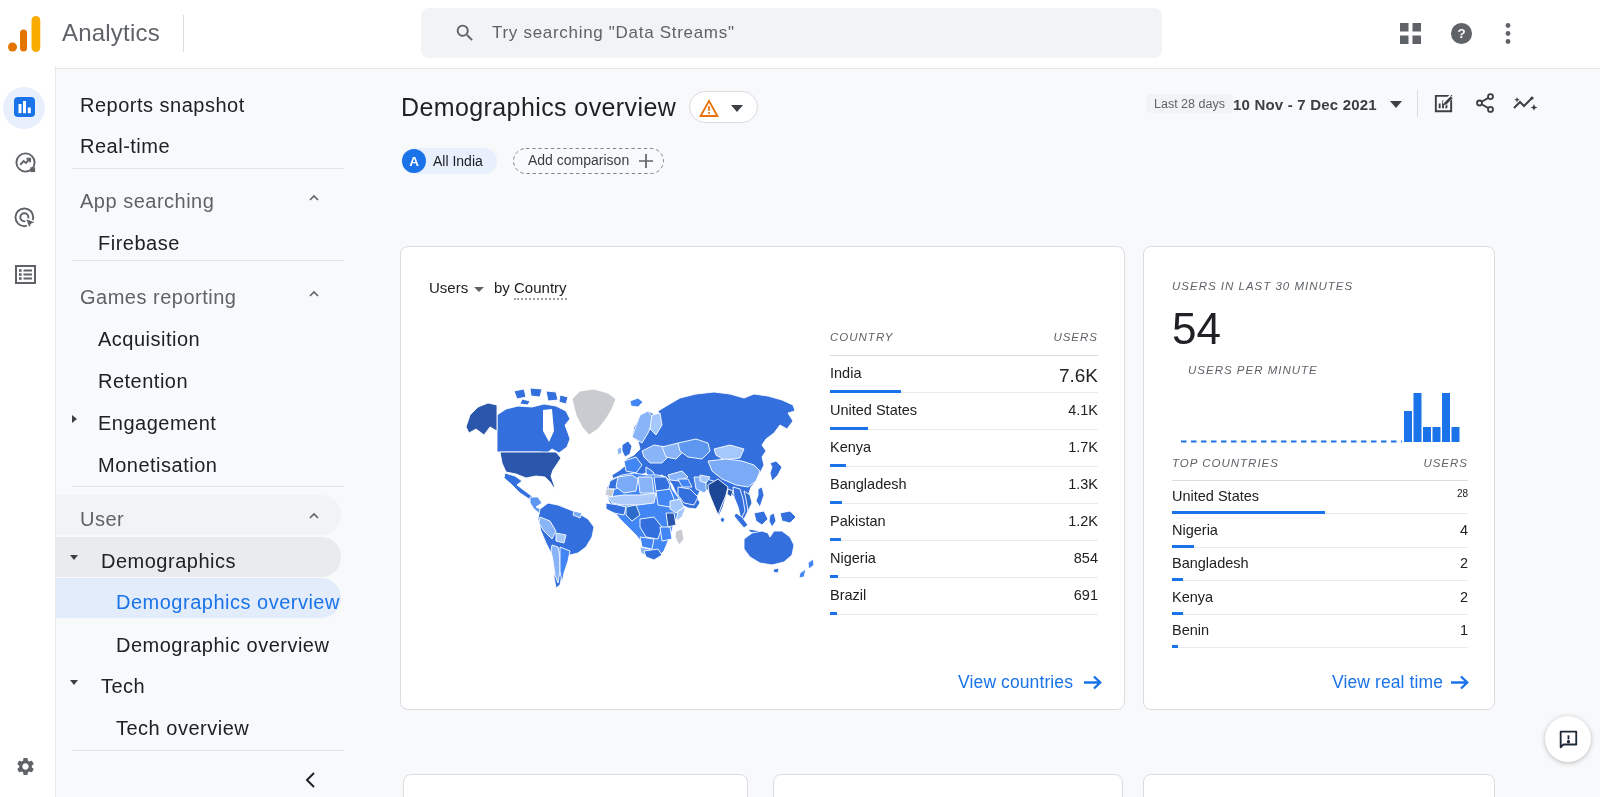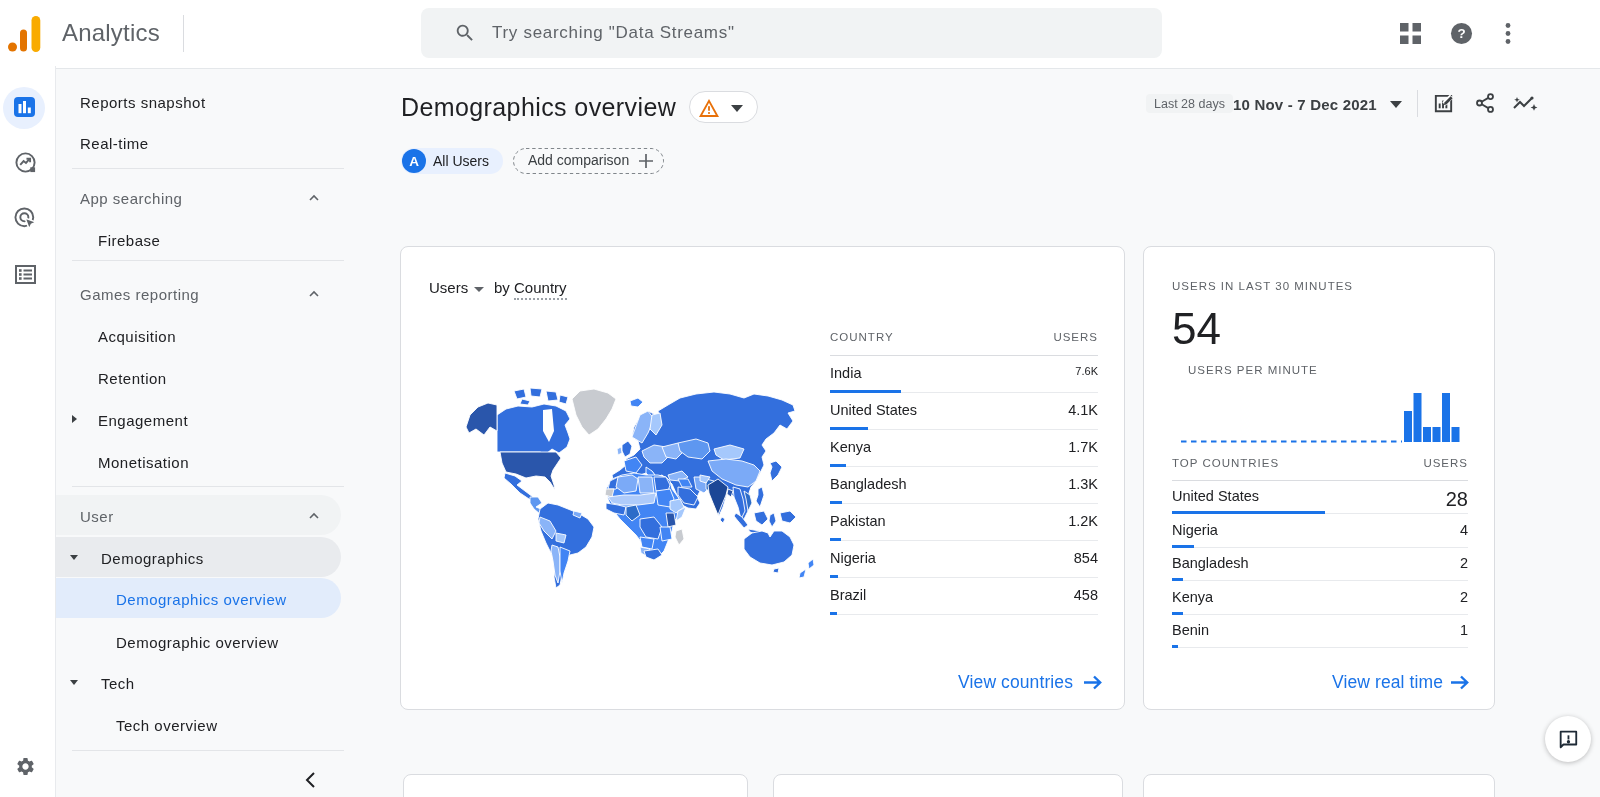--- a/index.html
+++ b/index.html
@@ -10,34 +10,34 @@
 #topbar { position:absolute; left:0; top:0; width:1600px; height:69px; background:#fff; border-bottom:1px solid #e4e7ea; }
 #brand { position:absolute; left:62px; top:19px; font-size:24px; color:#5f6368; letter-spacing:.2px; }
 #branddiv { position:absolute; left:183px; top:15px; width:1px; height:37px; background:#dadce0; }
 #search { position:absolute; left:421px; top:8px; width:741px; height:50px; background:#f1f3f4; border-radius:8px; }
 #search .ph { position:absolute; left:71px; top:15px; font-size:17px; color:#5f6368; letter-spacing:.7px; }
 .topicon { position:absolute; color:#5f6368; }
 
 #rail { position:absolute; left:0; top:66px; width:56px; height:731px; background:#fff; border-right:1px solid #e8eaed; }
 #railactive { position:absolute; left:3px; top:21px; width:42px; height:42px; background:#e8f0fe; border-radius:50%; }
 
-#nav { position:absolute; left:56px; top:66px; width:304px; height:731px; font-size:15px; color:#202124; letter-spacing:.5px;text-align:center; }
+#nav { position:absolute; left:56px; top:66px; width:304px; height:731px; font-size:20px; color:#202124; letter-spacing:.5px;text-align:center; }
 .navitem { position:absolute; left:24px; }
 .navhdr { position:absolute; left:24px; color:#5f6368; }
 .navsub { position:absolute; left:42px; }
 .navsub2 { position:absolute; left:60px; }
 .navdiv { position:absolute; left:16px; width:272px; height:1px; background:#e3e5e8; }
 .chev { position:absolute; left:252px; width:12px; height:12px; }
 .pill { position:absolute; left:0; width:285px; height:40px; border-radius:0 20px 20px 0; }
 .tri-d { position:absolute; left:14px; width:0; height:0; border-left:4px solid transparent; border-right:4px solid transparent; border-top:5px solid #3c4043; }
 .tri-r { position:absolute; left:16px; width:0; height:0; border-top:4px solid transparent; border-bottom:4px solid transparent; border-left:5px solid #3c4043; }
 
 #title { position:absolute; left:401px; top:93px; font-size:25px; color:#1f2023; letter-spacing:0.4px; }
 .card { position:absolute; background:#fff; border:1px solid #dadce0; border-radius:8px; }
-.upper { text-transform:uppercase; color:#5f6368; font-size:11.5px; letter-spacing:1px; }
+.upper { text-transform:uppercase; color:#5f6368; font-size:11.5px; letter-spacing:1px;font-style:italic; }
 .bluelink { color:#1a73e8; font-size:17.5px; letter-spacing:.1px; }
 </style>
 </head>
 <body>
 
 <div id="topbar">
   <svg class="abs" style="left:8px;top:12px" width="34" height="40" viewBox="0 0 34 40">
     <circle cx="4.5" cy="35" r="4.5" fill="#e37400"></circle>
     <rect x="12" y="17.5" width="7" height="22" rx="3.5" fill="#e37400"></rect>
     <rect x="23.5" y="4" width="8.8" height="36" rx="4.4" fill="#f9ab00"></rect>
@@ -170,21 +170,21 @@
       <rect x="11" y="15.5" width="2" height="2"></rect>
   </svg>
   <div class="abs" style="left:41px;top:13px;width:0;height:0;border-left:6.5px solid transparent;border-right:6.5px solid transparent;border-top:7.5px solid #3c4043"></div>
 </div>
 
 <div class="abs" style="left:401px;top:148px;height:26px;background:#e8f0fe;border-radius:13px;padding:0 14px 0 0">
   <svg class="abs" style="left:1px;top:1px" width="24" height="24" viewBox="0 0 24 24">
     <circle cx="12" cy="12" r="12" fill="#1a73e8"></circle>
     <text x="12" y="17" font-size="13.5" font-weight="bold" fill="#fff" text-anchor="middle" font-family="Liberation Sans">A</text>
   </svg>
-  <div style="margin-left:32px;line-height:26px;font-size:14px;color:#202124">All Users</div>
+  <div style="margin-left:32px;line-height:26px;font-size:14px;color:#202124">All India</div>
 </div>
 <div class="abs" style="left:513px;top:148px;width:151px;height:26px">
   <svg class="abs" style="left:0;top:0" width="151" height="26" viewBox="0 0 151 26" fill="none">
       <rect x="0.5" y="0.5" width="150" height="25" rx="12.5" stroke="#80868b" stroke-dasharray="3.4,2.8"></rect>
     </svg>
   <div style="margin-left:15px;line-height:25px;font-size:14px;color:#3c4043">Add comparison</div>
   <svg class="abs" style="right:11px;top:6px" width="14" height="14" viewBox="0 0 14 14" stroke="#5f6368" stroke-width="1.7">
       <path d="M7 0 V14 M0 7 H14"></path>
     </svg>
 </div>
@@ -286,21 +286,21 @@
   </svg>
   </div>
 
   <div class="abs" style="left:429px;top:84px;width:268px">
     <div class="upper" style="position:absolute;left:0;top:0">Country</div>
     <div class="upper" style="position:absolute;right:0;top:0">Users</div>
   </div>
   <div class="abs" style="left:429px;top:108px;width:268px;height:1px;background:#dadce0"></div>
   <div id="maptable" class="abs" style="left:429px;top:109px;width:268px">
       <div style="position:absolute;left:0;top:9px;font-size:14.5px;color:#202124">India</div>
-      <div style="position:absolute;right:0;top:9px;font-size:11px;color:#202124">7.6K</div>
+      <div style="position:absolute;right:0;top:9px;font-size:19px;color:#202124">7.6K</div>
       <div style="position:absolute;left:0;top:36px;width:268px;height:1px;background:#e8eaed"></div>
       <div style="position:absolute;left:0;top:34px;width:71px;height:3px;background:#1a73e8"></div>
       <div style="position:absolute;left:0;top:46px;font-size:14.5px;color:#202124">United States</div>
       <div style="position:absolute;right:0;top:46px;font-size:14.5px;color:#202124">4.1K</div>
       <div style="position:absolute;left:0;top:73px;width:268px;height:1px;background:#e8eaed"></div>
       <div style="position:absolute;left:0;top:71px;width:38px;height:3px;background:#1a73e8"></div>
       <div style="position:absolute;left:0;top:83px;font-size:14.5px;color:#202124">Kenya</div>
       <div style="position:absolute;right:0;top:83px;font-size:14.5px;color:#202124">1.7K</div>
       <div style="position:absolute;left:0;top:110px;width:268px;height:1px;background:#e8eaed"></div>
       <div style="position:absolute;left:0;top:108px;width:16px;height:3px;background:#1a73e8"></div>
@@ -310,21 +310,21 @@
       <div style="position:absolute;left:0;top:145px;width:12px;height:3px;background:#1a73e8"></div>
       <div style="position:absolute;left:0;top:157px;font-size:14.5px;color:#202124">Pakistan</div>
       <div style="position:absolute;right:0;top:157px;font-size:14.5px;color:#202124">1.2K</div>
       <div style="position:absolute;left:0;top:184px;width:268px;height:1px;background:#e8eaed"></div>
       <div style="position:absolute;left:0;top:182px;width:11px;height:3px;background:#1a73e8"></div>
       <div style="position:absolute;left:0;top:194px;font-size:14.5px;color:#202124">Nigeria</div>
       <div style="position:absolute;right:0;top:194px;font-size:14.5px;color:#202124">854</div>
       <div style="position:absolute;left:0;top:221px;width:268px;height:1px;background:#e8eaed"></div>
       <div style="position:absolute;left:0;top:219px;width:8px;height:3px;background:#1a73e8"></div>
       <div style="position:absolute;left:0;top:231px;font-size:14.5px;color:#202124">Brazil</div>
-      <div style="position:absolute;right:0;top:231px;font-size:14.5px;color:#202124">458</div>
+      <div style="position:absolute;right:0;top:231px;font-size:14.5px;color:#202124">691</div>
       <div style="position:absolute;left:0;top:258px;width:268px;height:1px;background:#e8eaed"></div>
       <div style="position:absolute;left:0;top:256px;width:7px;height:3px;background:#1a73e8"></div>
     </div>
   <div class="abs" style="right:51px;top:425px" id="vc"><span class="bluelink">View countries</span></div>
   <svg class="abs" style="right:22px;top:428px" width="19" height="15" viewBox="0 0 19 15" fill="none" stroke="#1a73e8" stroke-width="2.4">
       <path d="M1 7.5 h16.5 M11 1.5 l6.2 6 -6.2 6"></path>
     </svg>
 </div>
 
 <div class="card" style="left:1143px;top:246px;width:352px;height:464px">
@@ -340,21 +340,21 @@
     <rect x="270" y="6" width="8" height="49" fill="#1a73e8"></rect>
     <rect x="279.5" y="40" width="8" height="15" fill="#1a73e8"></rect>
   </svg>
   <div class="abs" style="left:28px;top:210px;width:296px">
     <div class="upper" style="position:absolute;left:0;top:0">Top countries</div>
     <div class="upper" style="position:absolute;right:0;top:0">Users</div>
   </div>
   <div class="abs" style="left:28px;top:233px;width:296px;height:1px;background:#dadce0"></div>
   <div id="topcountries" class="abs" style="left:28px;top:234px;width:296px">
       <div style="position:absolute;left:0;top:7px;font-size:14.5px;color:#202124">United States</div>
-      <div style="position:absolute;right:0;top:7px;font-size:20px;color:#202124">28</div>
+      <div style="position:absolute;right:0;top:7px;font-size:10px;color:#202124">28</div>
       <div style="position:absolute;left:0;top:32px;width:296px;height:1px;background:#e8eaed"></div>
       <div style="position:absolute;left:0;top:30px;width:153px;height:3px;background:#1a73e8"></div>
       <div style="position:absolute;left:0;top:41px;font-size:14.5px;color:#202124">Nigeria</div>
       <div style="position:absolute;right:0;top:41px;font-size:14.5px;color:#202124">4</div>
       <div style="position:absolute;left:0;top:66px;width:296px;height:1px;background:#e8eaed"></div>
       <div style="position:absolute;left:0;top:64px;width:22px;height:3px;background:#1a73e8"></div>
       <div style="position:absolute;left:0;top:74px;font-size:14.5px;color:#202124">Bangladesh</div>
       <div style="position:absolute;right:0;top:74px;font-size:14.5px;color:#202124">2</div>
       <div style="position:absolute;left:0;top:99px;width:296px;height:1px;background:#e8eaed"></div>
       <div style="position:absolute;left:0;top:97px;width:11px;height:3px;background:#1a73e8"></div>

